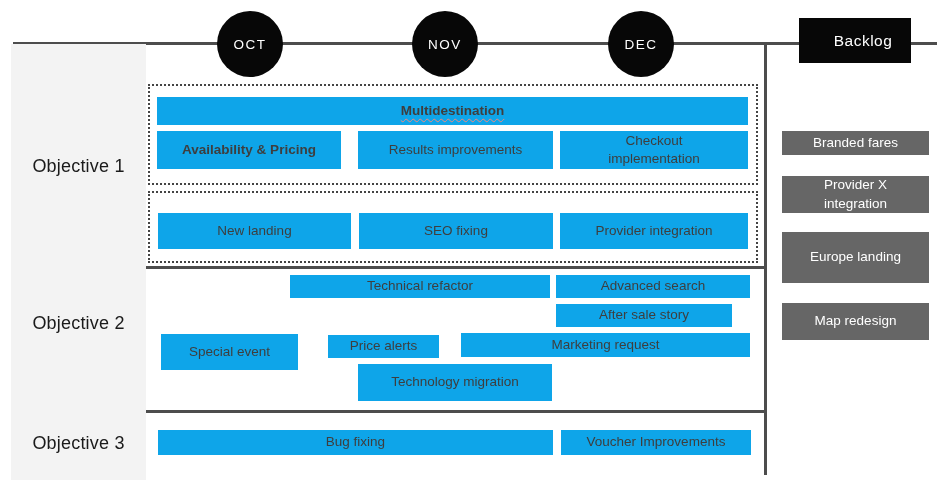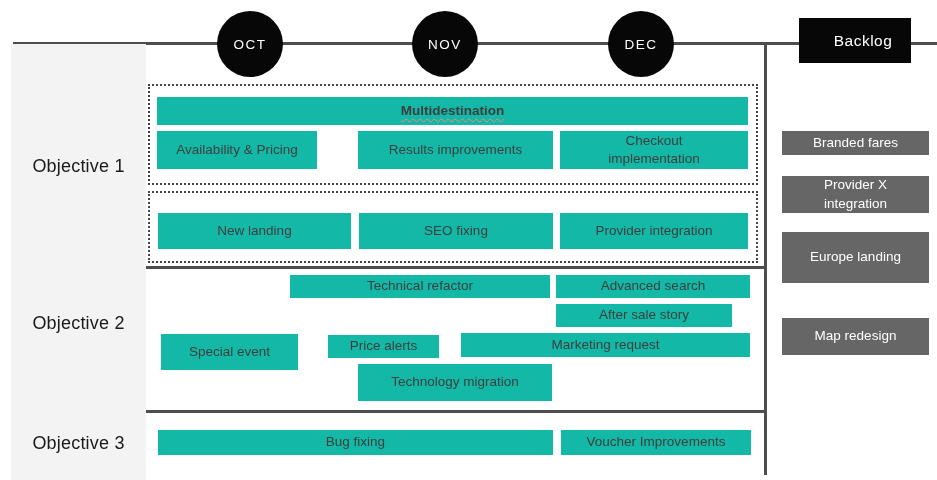--- a/index.html
+++ b/index.html
@@ -19,21 +19,21 @@
     background:#070707;color:#ffffff;display:flex;align-items:center;justify-content:center;
     font-size:13.5px;letter-spacing:1.5px;z-index:3;
   }
   .backlog-hd{
     position:absolute;left:799px;top:18px;width:96px;height:45px;background:#070707;
     color:#ffffff;display:flex;align-items:center;justify-content:center;
     font-size:15.5px;letter-spacing:.5px;z-index:3;padding-left:16px;
   }
   .dotted{position:absolute;border:2px dotted #444444;}
   .task{
-    position:absolute;background:#14b8a6;color:#3e3e3e;font-size:13.5px;line-height:1.35;
+    position:absolute;background:#0ea5e9;color:#3e3e3e;font-size:13.5px;line-height:1.35;
     display:flex;align-items:center;justify-content:center;text-align:center;
   }
   .task span{display:inline-block;}
   .task.hl{font-weight:bold;}
   .task.hl .squiggle{
     text-decoration:underline wavy #ef8a80;text-decoration-thickness:1px;text-underline-offset:3px;
   }
   .task.leftalign{justify-content:flex-start;padding-left:13px;}
   .task.leftalign span{text-align:left;}
   .bk-item{
@@ -71,21 +71,21 @@
       <span>Backlog</span>
     </div>
 
   <div class="dotted" style="left:148px;top:84px;width:606px;height:97px;"></div>
   <div class="dotted" style="left:148px;top:191px;width:606px;height:68px;"></div>
 
   <div class="task hl" style="left:157px;top:97px;width:591px;height:28px;">
       <span class="squiggle">Multidestination</span>
     </div>
 
-  <div class="task" style="left:157px;top:131px;width:160px;height:38px;">
+  <div class="task" style="left:157px;top:131px;width:184px;height:38px;font-weight:bold;">
       <span>Availability &amp; Pricing</span>
     </div>
   <div class="task" style="left:358px;top:131px;width:195px;height:38px;">
       <span>Results improvements</span>
     </div>
   <div class="task" style="left:560px;top:131px;width:188px;height:38px;">
       <span style="width:125px;">Checkout implementation</span>
     </div>
 
   <div class="task" style="left:158px;top:213px;width:193px;height:36px;">
@@ -129,17 +129,17 @@
 
   <div class="bk-item" style="top:131px;height:24px;">
       <span>Branded fares</span>
     </div>
   <div class="bk-item" style="top:176px;height:37px;">
       <span style="width:92px;display:inline-block;">Provider X integration</span>
     </div>
   <div class="bk-item" style="top:232px;height:51px;">
       <span>Europe landing</span>
     </div>
-  <div class="bk-item" style="top:318px;height:37px;">
+  <div class="bk-item" style="top:303px;height:37px;">
       <span>Map redesign</span>
     </div>
 
 </div>
 
 </body></html>

